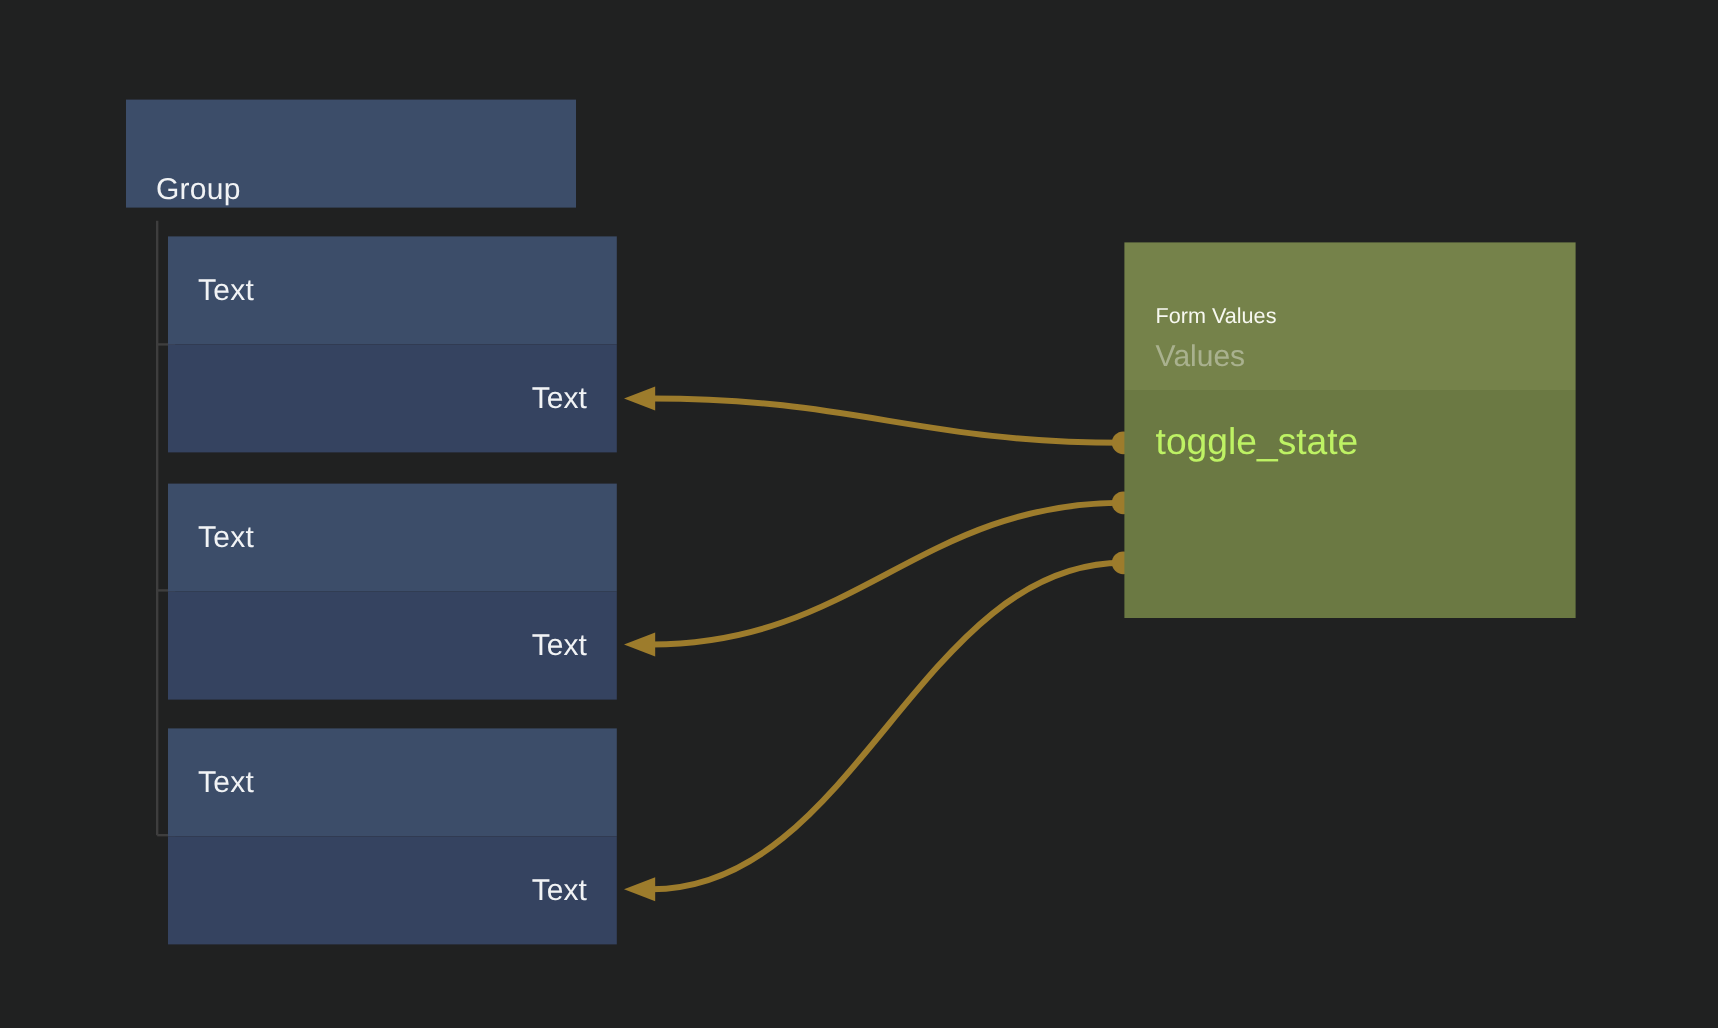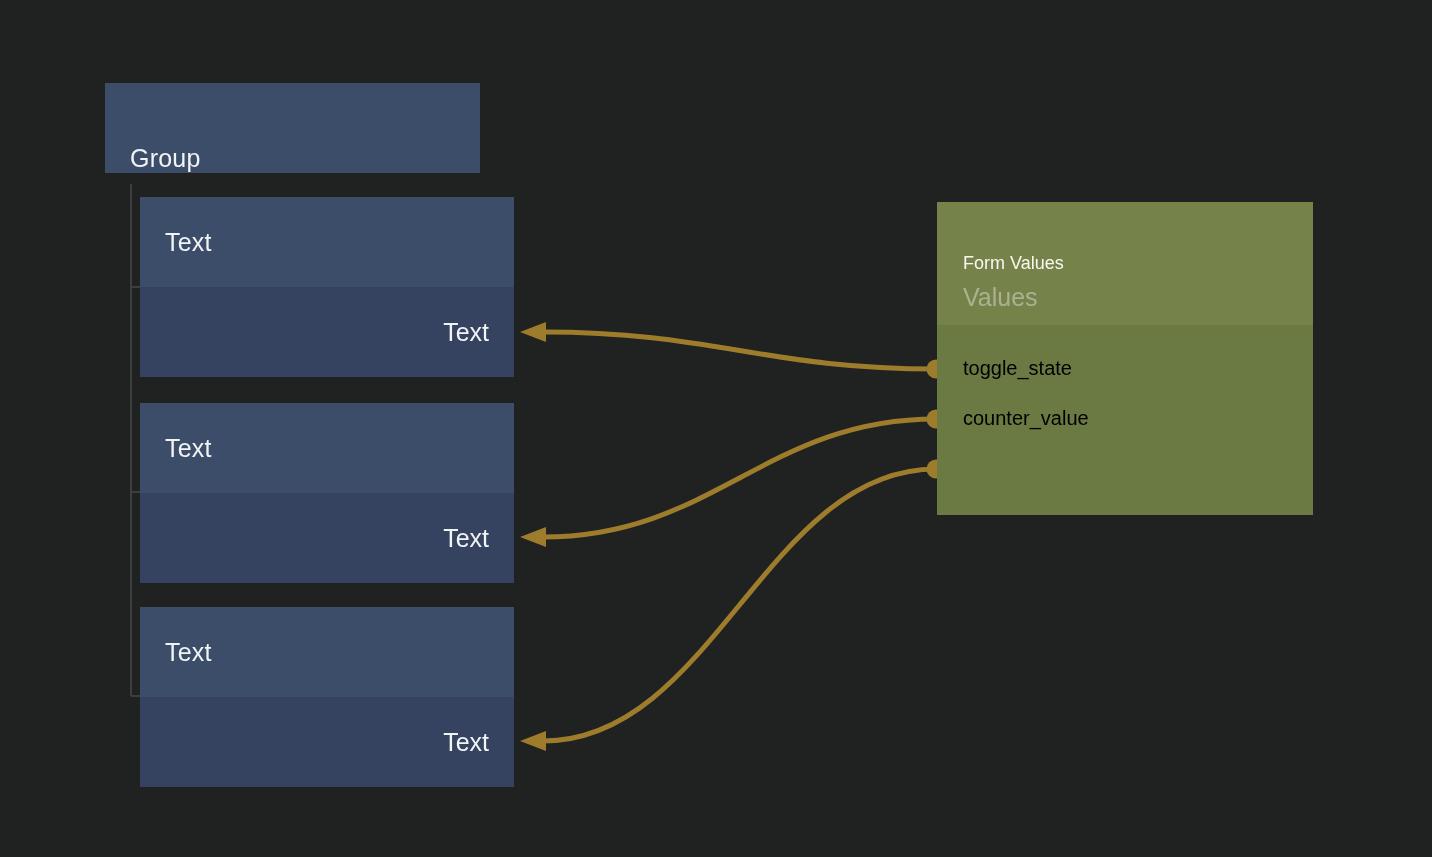--- a/index.html
+++ b/index.html
@@ -96,22 +96,22 @@
     box-sizing: border-box;
     padding-top: 18px;
   }
   .out-row {
     height: 50px;
     display: flex;
     align-items: center;
     padding-left: 26px;
   }
   .out-label {
-    color: #000000;
-    font-size: 20px;
+    color: #bef264;
+    font-size: 31px;
   }
 </style>
 </head>
 <body>
 
 <div class="canvas">
 
   <svg class="wires">
 
     <g stroke="#3e3e3e" stroke-width="2" fill="none">
@@ -173,19 +173,16 @@
 
   <div class="node form-values-node">
     <div class="hdr">
       <div class="fv-title">Form Values</div>
       <div class="fv-subtitle">Values</div>
     </div>
     <div class="body">
       <div class="out-row">
         <span class="out-label">toggle_state</span>
       </div>
-      <div class="out-row">
-        <span class="out-label">counter_value</span>
-      </div>
     </div>
   </div>
 
 </div>
 
 </body></html>

